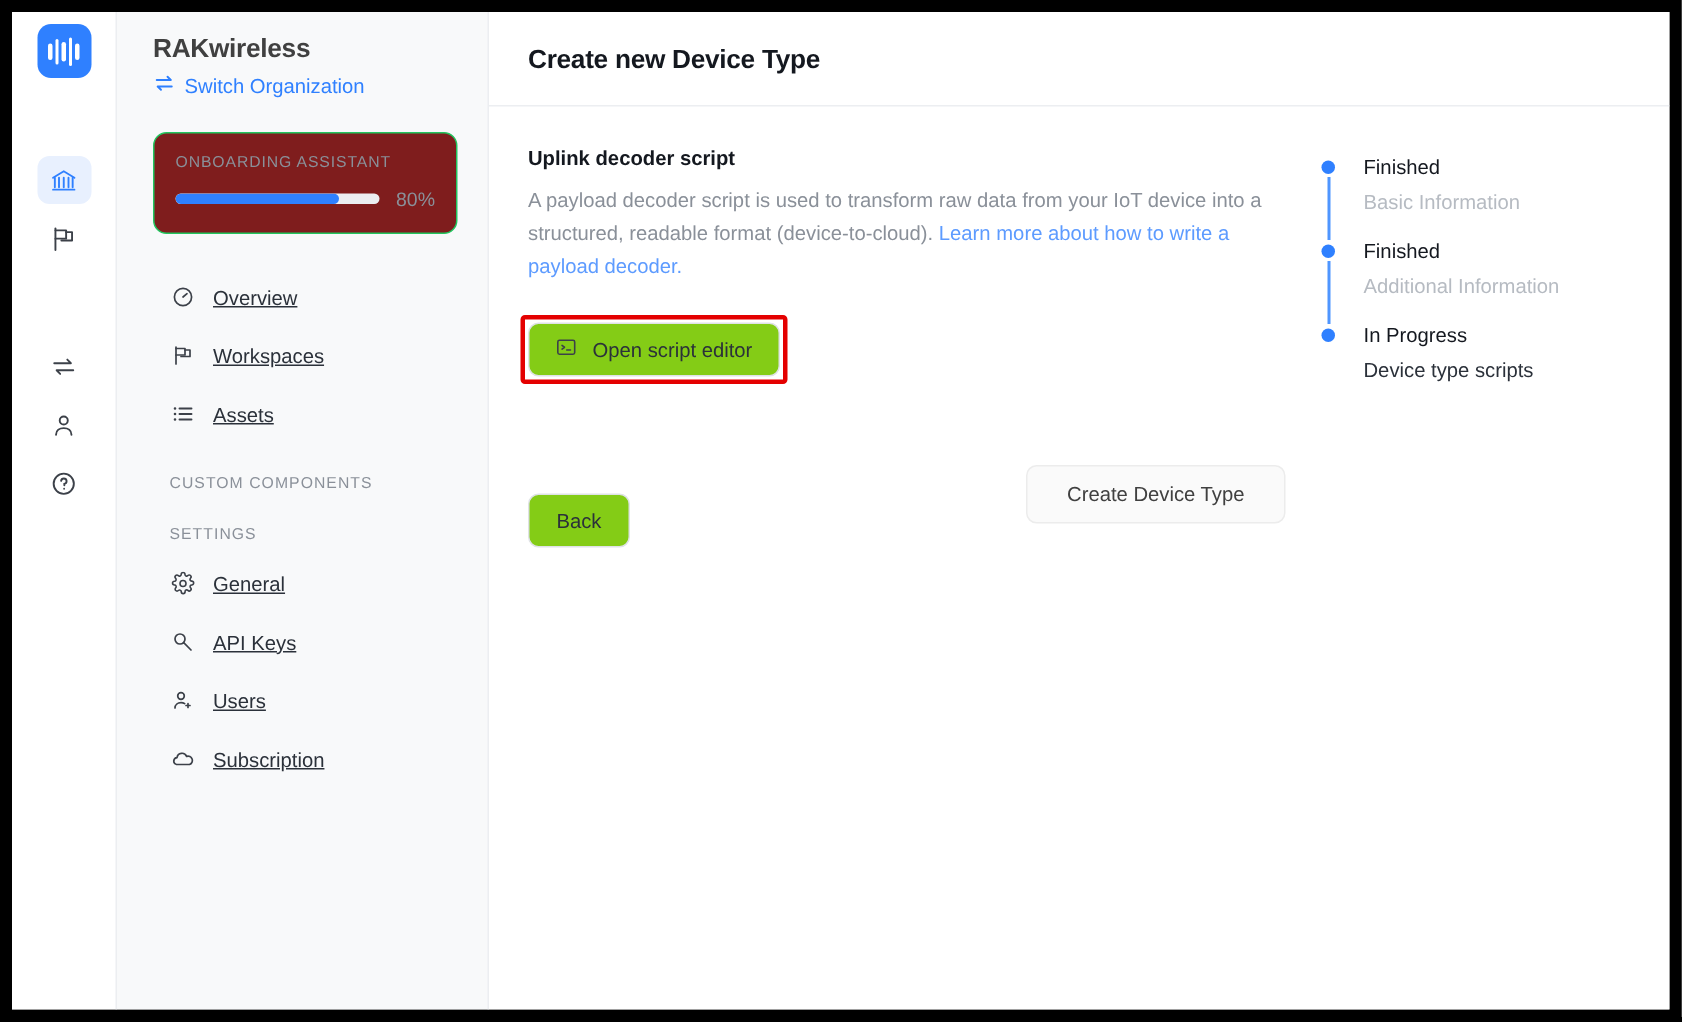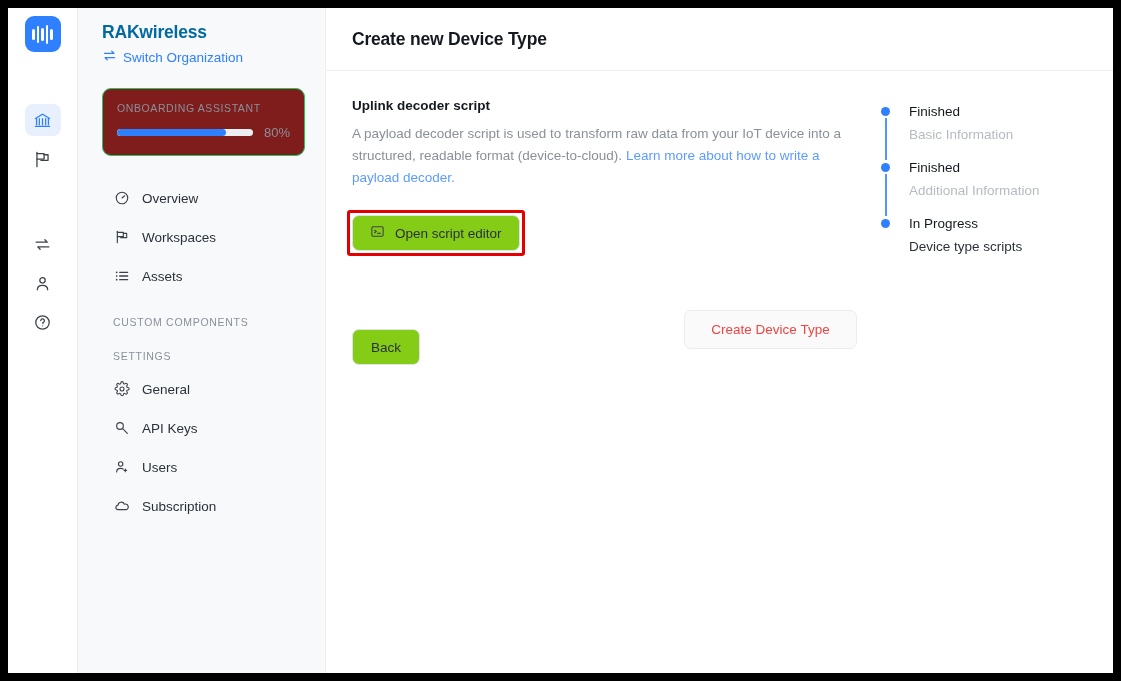--- a/index.html
+++ b/index.html
@@ -83,21 +83,21 @@
     flex: 0 0 248px;
     background: #f8f9fa;
     border-right: 1px solid #eceef1;
     padding: 14px 20px 0 24px;
     overflow: hidden;
   }
 
   .org-name {
     font-size: 17.5px;
     font-weight: bold;
-    color: #0369a1;
+    color: #404040;
     letter-spacing: -0.2px;
     margin-bottom: 5px;
   }
   .switch-org {
     display: flex;
     align-items: center;
     gap: 6px;
     font-size: 13.5px;
     color: #2f80ff;
     cursor: pointer;
@@ -140,20 +140,21 @@
     display: flex;
     align-items: center;
     gap: 12px;
     height: 36px;
     padding: 0 11px;
     margin-bottom: 3px;
     border-radius: 8px;
     font-size: 13.5px;
     color: #2b313a;
     cursor: pointer;
+    text-decoration: underline;
   }
   .nav-item .ic {
     width: 17px;
     display: flex;
     align-items: center;
     justify-content: center;
     color: #3c4149;
     flex: 0 0 17px;
   }
   .nav-item.active {
@@ -257,21 +258,21 @@
     align-items: center;
     margin-top: 42px;
   }
   .btn-back { width: 68px; padding: 0; margin-top: 36px; }
   .btn-create {
     margin-left: auto;
     height: 39px;
     width: 173px;
     background: #fafafa;
     border-color: #ececec;
-    color: #ef4444;
+    color: #404040;
     cursor: default;
   }
 
   
   .stepper { position: relative; padding-left: 0; }
   .step {
     position: relative;
     padding-left: 28px;
     padding-bottom: 14px;
   }

